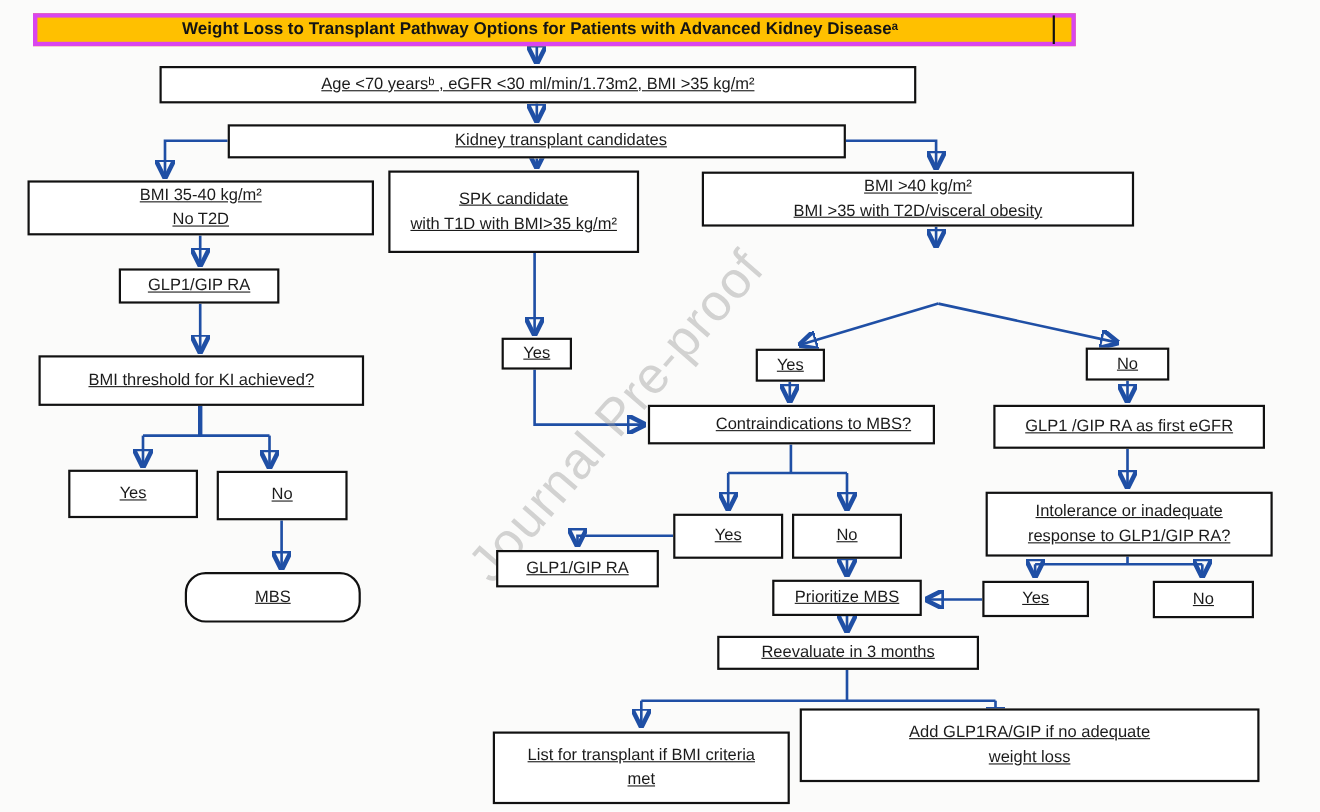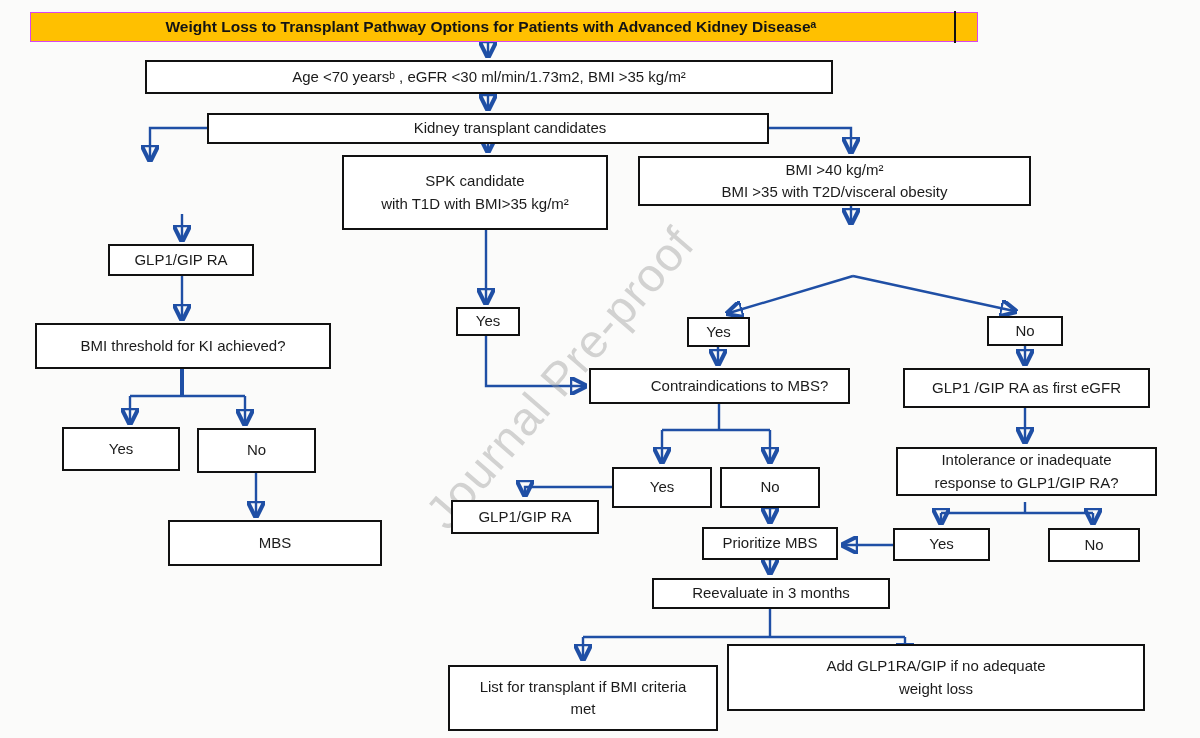--- a/index.html
+++ b/index.html
@@ -22,27 +22,28 @@
     border:2px solid #111111;
     display:flex;
     align-items:center;
     justify-content:center;
     text-align:center;
     white-space:pre-line;
     font-size:15px;
     line-height:1.5;
     z-index:2;
     padding:0 4px;
+    text-decoration:underline;
   }
   .title-bar{
     position:absolute;
     box-sizing:border-box;
     left:30px;top:12px;width:948px;height:30px;
     background:var(--title-bg);
-    border:1px solid #d946ef;
+    border:4px solid #d946ef;
     display:flex;align-items:center;justify-content:center;
     font-size:15.5px;font-weight:bold;color:#141414;
     z-index:2;
     padding-right:26px;
   }
   .title-divider{
     position:absolute;
     top:-2px;bottom:-2px;
     left:923px;width:2px;
     background:#111111;
@@ -149,49 +150,51 @@
 
   <div class="title-bar">
     <span>Weight Loss to Transplant Pathway Options for Patients with Advanced Kidney Diseaseᵃ</span>
     <span class="title-divider"></span>
   </div>
 
   <div class="node" style="left:145px;top:60px;width:688px;height:34px;">Age &lt;70 yearsᵇ , eGFR &lt;30 ml/min/1.73m2, BMI &gt;35 kg/m²</div>
 
   <div class="node" style="left:207px;top:113px;width:562px;height:31px;padding-left:48px;">Kidney transplant candidates</div>
 
+  <div class="node" style="left:25px;top:164px;width:315px;height:50px;">BMI 35-40 kg/m²
+No T2D</div>
 
   <div class="node" style="left:108px;top:244px;width:146px;height:32px;">GLP1/GIP RA</div>
 
   <div class="node" style="left:35px;top:323px;width:296px;height:46px;">BMI threshold for KI achieved?</div>
 
   <div class="node" style="left:62px;top:427px;width:118px;height:44px;">Yes</div>
 
   <div class="node" style="left:197px;top:428px;width:119px;height:45px;">No</div>
 
-  <div class="node" style="left:168px;top:520px;width:214px;height:46px;">MBS</div>
-
-  <div class="node" style="left:342px;top:155px;width:266px;height:75px;">SPK candidate
+  <div class="node" style="left:168px;top:520px;width:160px;height:46px;border-radius:19px;">MBS</div>
+
+  <div class="node" style="left:353px;top:155px;width:228px;height:75px;">SPK candidate
 with T1D with BMI&gt;35 kg/m²</div>
 
   <div class="node" style="left:456px;top:307px;width:64px;height:29px;">Yes</div>
 
   <div class="node" style="left:638px;top:156px;width:393px;height:50px;">BMI &gt;40 kg/m²
 BMI &gt;35 with T2D/visceral obesity</div>
 
 
   <div class="node" style="left:687px;top:317px;width:63px;height:30px;">Yes</div>
 
   <div class="node" style="left:987px;top:316px;width:76px;height:30px;">No</div>
 
   <div class="node" style="left:589px;top:368px;width:261px;height:36px;padding-left:44px;">Contraindications to MBS?</div>
 
   <div class="node" style="left:903px;top:368px;width:247px;height:40px;">GLP1 /GIP RA as first eGFR</div>
 
-  <div class="node" style="left:896px;top:447px;width:261px;height:49px;">Intolerance or inadequate
+  <div class="node" style="left:896px;top:447px;width:261px;height:59px;">Intolerance or inadequate
 response to GLP1/GIP RA?</div>
 
   <div class="node" style="left:612px;top:467px;width:100px;height:41px;">Yes</div>
 
   <div class="node" style="left:720px;top:467px;width:100px;height:41px;">No</div>
 
   <div class="node" style="left:451px;top:500px;width:148px;height:34px;">GLP1/GIP RA</div>
 
   <div class="node" style="left:702px;top:527px;width:136px;height:33px;">Prioritize MBS</div>
 

